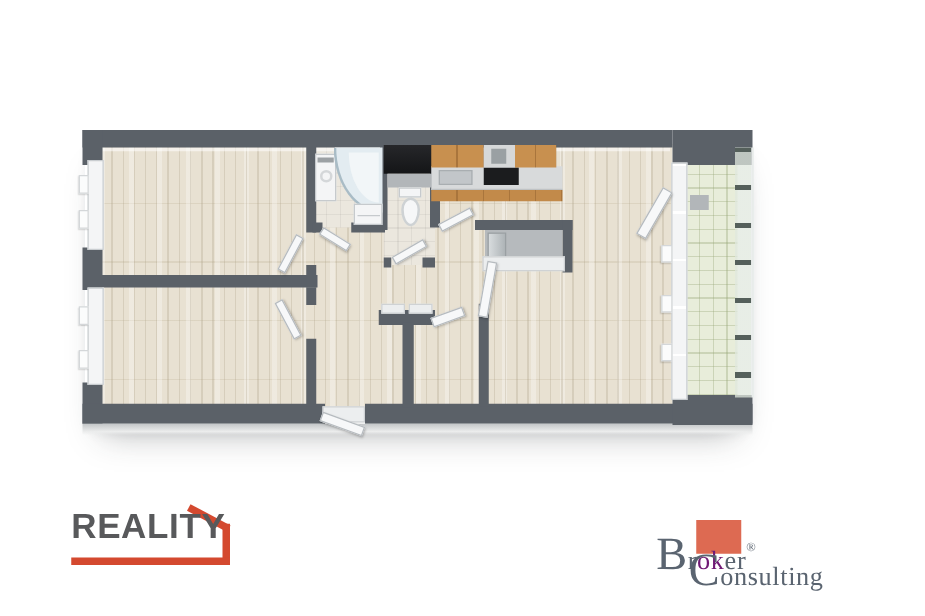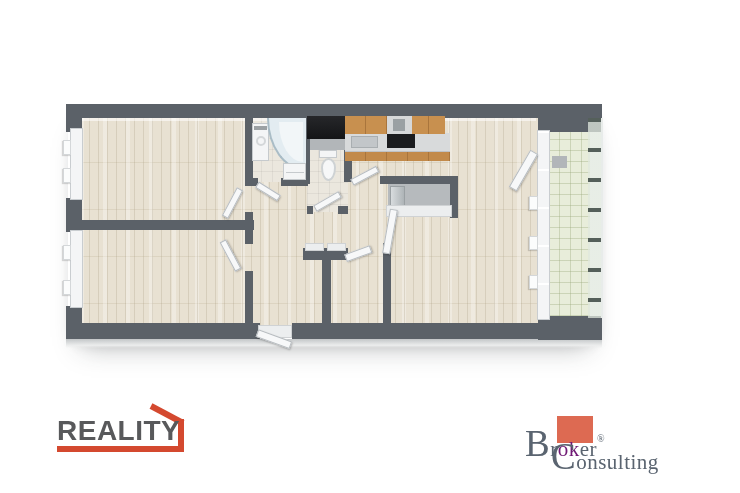--- a/index.html
+++ b/index.html
@@ -145,21 +145,21 @@
   <div class="abs leaf" style="left:257px;top:329px;width:36px;height:8px;transform:rotate(20deg);transform-origin:left center;"></div>
   <div class="abs leaf" style="left:519px;top:149px;width:9px;height:43px;transform:rotate(30deg);"></div>
 </div>
 
 <div class="abs" style="left:55px;top:400px;width:165px;height:88px;">
   <svg width="165" height="88" style="position:absolute;left:0;top:0;">
     <line x1="96" y1="6" x2="128" y2="23" stroke="#d4492f" stroke-width="6"></line>
     <rect x="123" y="19" width="6" height="31" fill="#d4492f"></rect>
     <rect x="2" y="46" width="127" height="6" fill="#d4492f"></rect>
   </svg>
-  <div class="abs rs-text" style="left:2px;top:17px;">REALITY</div>
+  <div class="abs rs-text" style="left:2px;top:7px;">REALITY</div>
 </div>
 
 <div class="abs bc" style="left:525px;top:413px;width:190px;height:70px;">
   <div class="bc-square" style="left:32px;top:3px;width:36px;height:27px;"></div>
   <div class="bc-line" style="left:0px;top:12px;">
     <span class="bc-big">B</span><span>r</span><span class="bc-ok">ok</span><span>er</span><span class="bc-reg">®</span>
   </div>
   <div class="bc-line" style="left:26px;top:25px;text-align:center;">
     <span class="bc-big">C</span><span>onsulting</span>
   </div>

